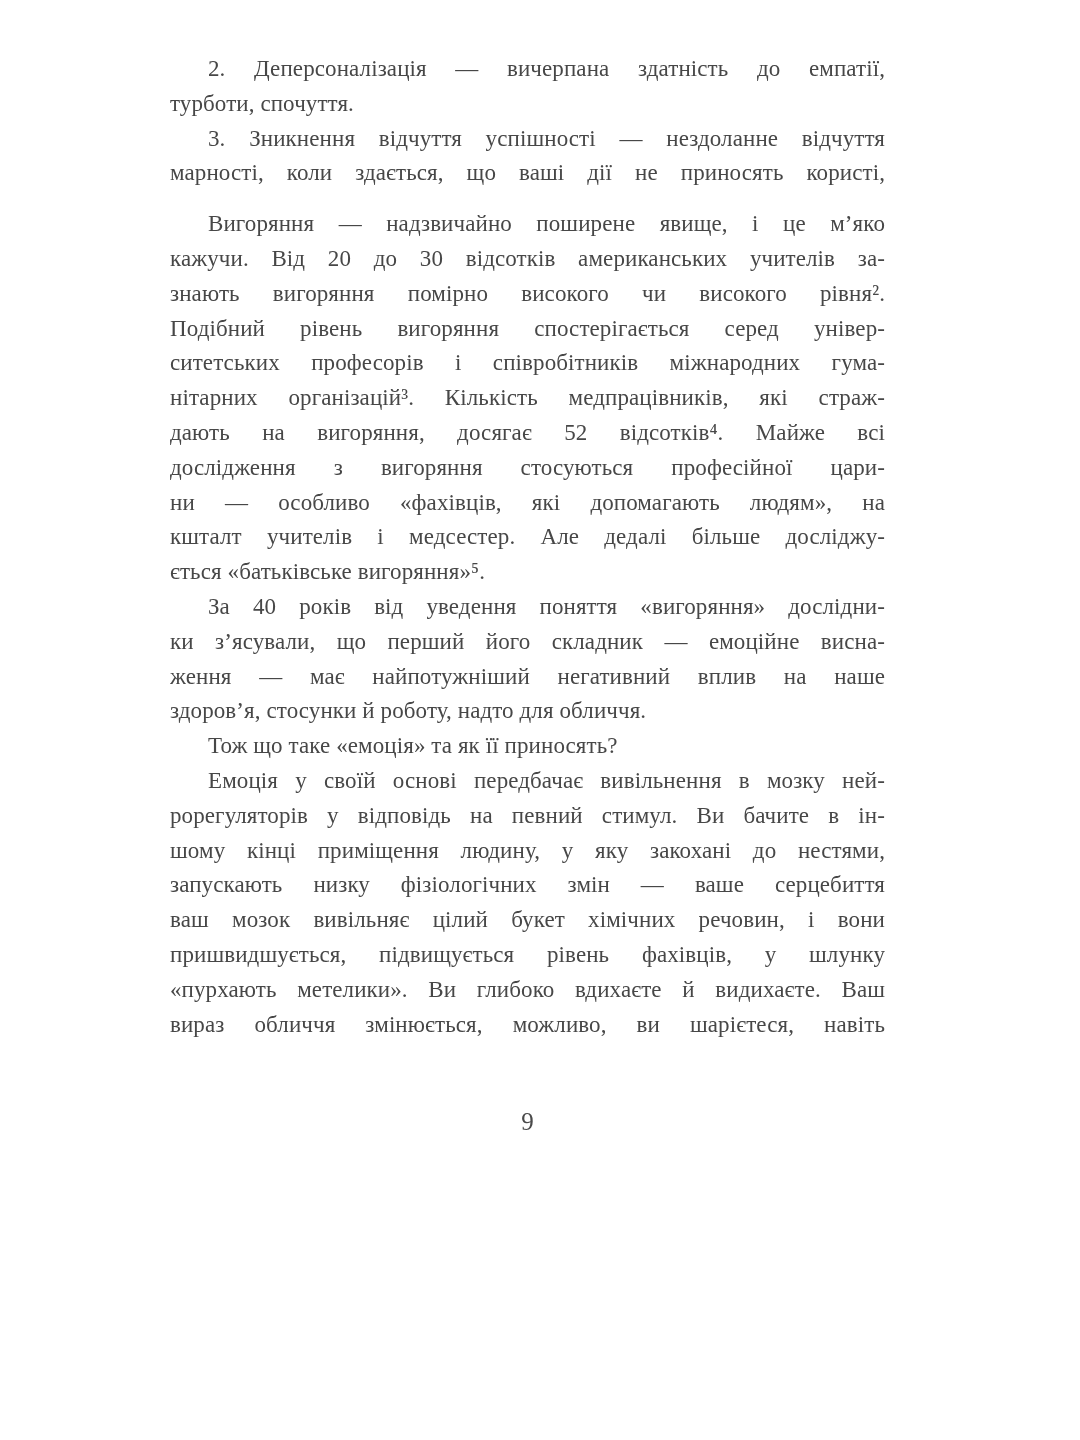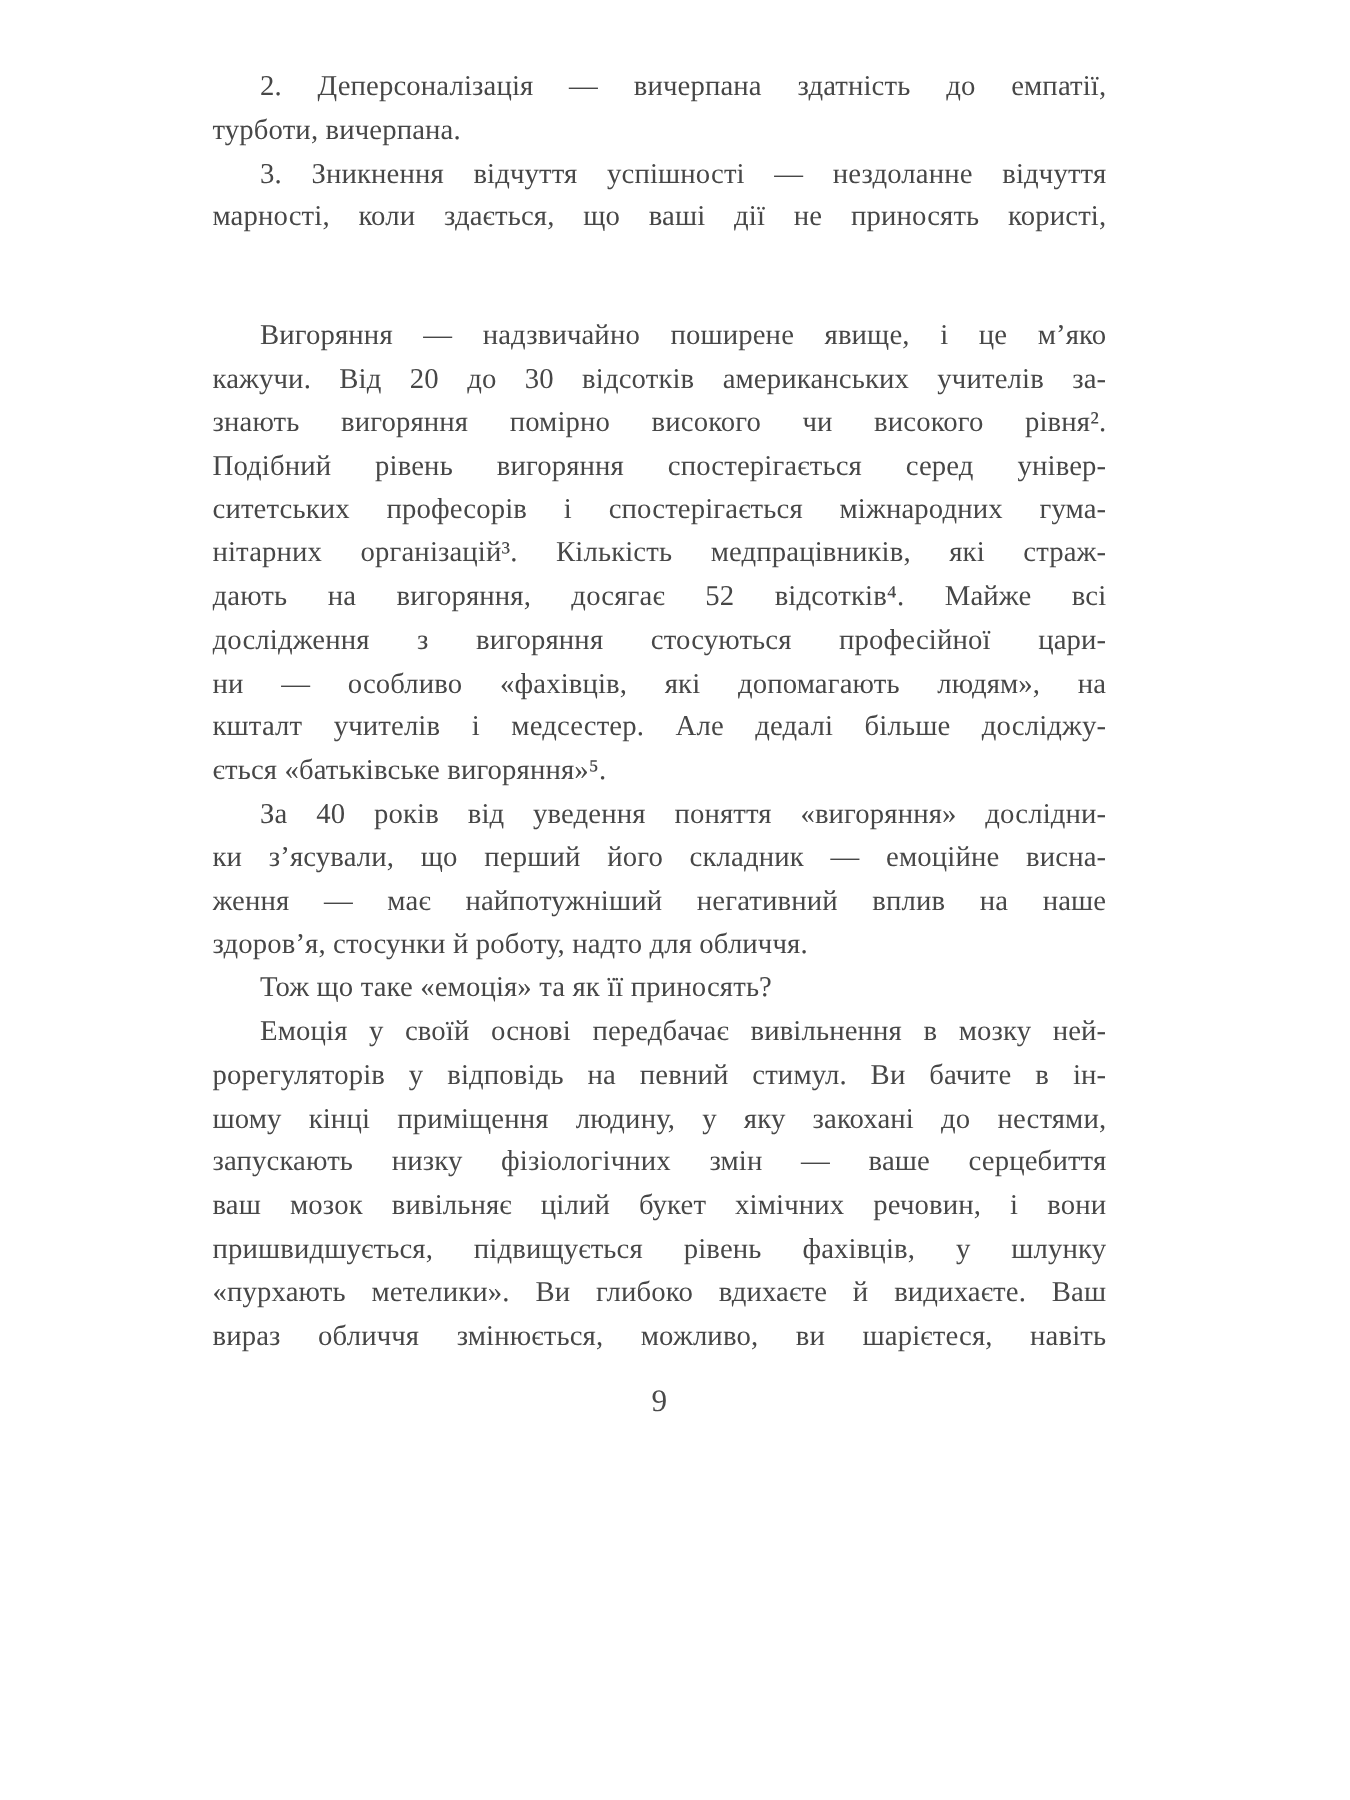--- a/index.html
+++ b/index.html
@@ -19,21 +19,21 @@
   .text-block {
     position: absolute;
     left: 170px;
     top: 52px;
     width: 715px;
     font-size: 23px;
     line-height: 34.8px;
     letter-spacing: 0.1px;
   }
   .para { margin: 0; padding: 0; }
-  .para.gap-before { margin-top: 60px; }
+  .para.gap-before { margin-top: 16px; }
   .ln {
     height: 34.8px;
     overflow: hidden;
     text-align: justify;
     text-align-last: justify;
   }
   .ln.last {
     text-align-last: auto;
   }
   .ln.indent {
@@ -50,34 +50,34 @@
   }
 </style>
 </head>
 <body>
 
 <div class="book-page">
   <div class="text-block">
 
     <div class="para">
       <div class="ln indent">2. Деперсоналізація — вичерпана здатність до емпатії,</div>
-      <div class="ln last">турботи, вичерпана.</div>
+      <div class="ln last">турботи, спочуття.</div>
     </div>
 
     <div class="para">
       <div class="ln indent">3. Зникнення відчуття успішності — нездоланне відчуття</div>
       <div class="ln">марності, коли здається, що ваші дії не приносять користі,</div>
     </div>
 
     <div class="para gap-before">
       <div class="ln indent">Вигоряння — надзвичайно поширене явище, і це м’яко</div>
       <div class="ln">кажучи. Від 20 до 30 відсотків американських учителів за-</div>
       <div class="ln">знають вигоряння помірно високого чи високого рівня².</div>
       <div class="ln">Подібний рівень вигоряння спостерігається серед універ-</div>
-      <div class="ln">ситетських професорів і спостерігається міжнародних гума-</div>
+      <div class="ln">ситетських професорів і співробітників міжнародних гума-</div>
       <div class="ln">нітарних організацій³. Кількість медпрацівників, які страж-</div>
       <div class="ln">дають на вигоряння, досягає 52 відсотків⁴. Майже всі</div>
       <div class="ln">дослідження з вигоряння стосуються професійної цари-</div>
       <div class="ln">ни — особливо «фахівців, які допомагають людям», на</div>
       <div class="ln">кшталт учителів і медсестер. Але дедалі більше досліджу-</div>
       <div class="ln last">ється «батьківське вигоряння»⁵.</div>
     </div>
 
     <div class="para">
       <div class="ln indent">За 40 років від уведення поняття «вигоряння» дослідни-</div>

